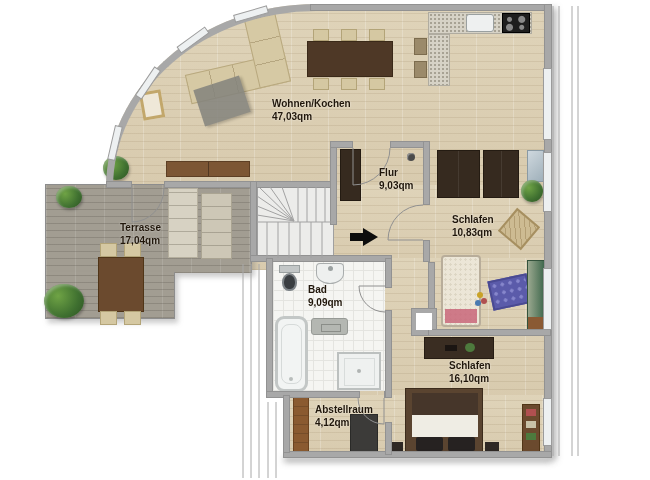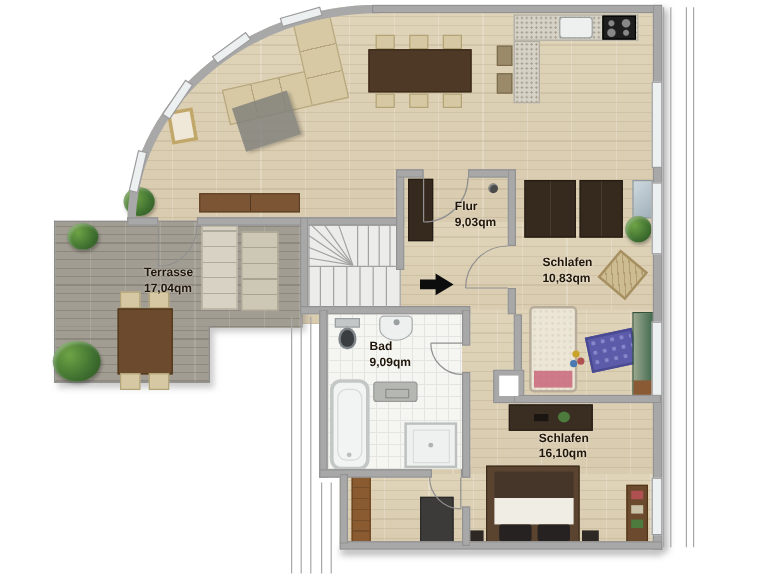--- a/index.html
+++ b/index.html
@@ -242,34 +242,42 @@
         <line x1="276" y1="402" x2="276" y2="478"></line>
     </g>
     <g fill="#edf0f1" stroke="#9c9c9c">
       <rect transform="translate(251,14) rotate(-16)" x="-17" y="-3.5" width="34" height="7"></rect>
       <rect transform="translate(193,40) rotate(-36)" x="-17" y="-3.5" width="34" height="7"></rect>
       <rect transform="translate(148,83) rotate(-56)" x="-17" y="-3.5" width="34" height="7"></rect>
       <rect transform="translate(115,143) rotate(-77)" x="-17" y="-3.5" width="34" height="7"></rect>
     </g>
   </svg>
 
+  <div class="room-label" style="left:272px;top:97px;">
+    <div>Wohnen/Kochen</div>
+    <div>47,03qm</div>
+  </div>
   <div class="room-label" style="left:379px;top:166px;">
     <div>Flur</div>
     <div>9,03qm</div>
   </div>
   <div class="room-label" style="left:452px;top:213px;">
     <div>Schlafen</div>
     <div>10,83qm</div>
   </div>
   <div class="room-label" style="left:120px;top:221px;">
     <div>Terrasse</div>
     <div>17,04qm</div>
   </div>
   <div class="room-label" style="left:308px;top:283px;">
     <div>Bad</div>
     <div>9,09qm</div>
   </div>
   <div class="room-label" style="left:449px;top:359px;">
     <div>Schlafen</div>
     <div>16,10qm</div>
   </div>
+  <div class="room-label" style="left:315px;top:403px;">
+    <div>Abstellraum</div>
+    <div>4,12qm</div>
+  </div>
 
 </div>
 
 </body></html>

